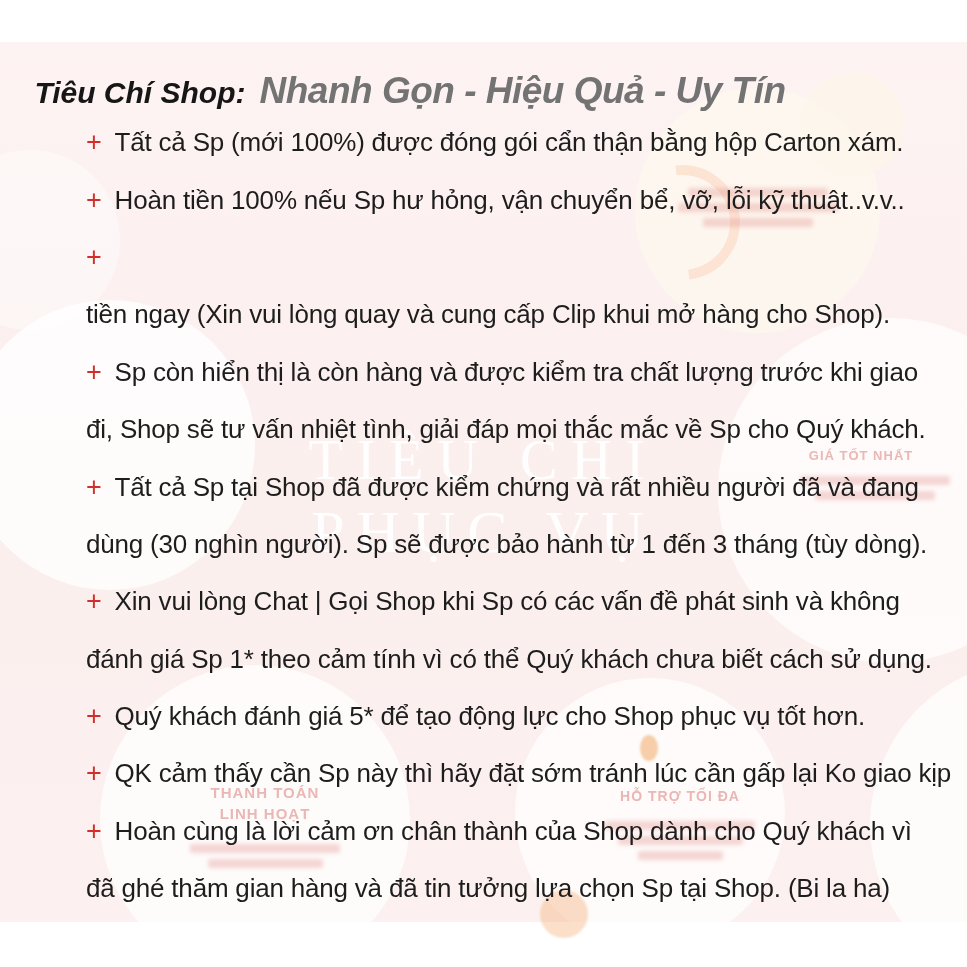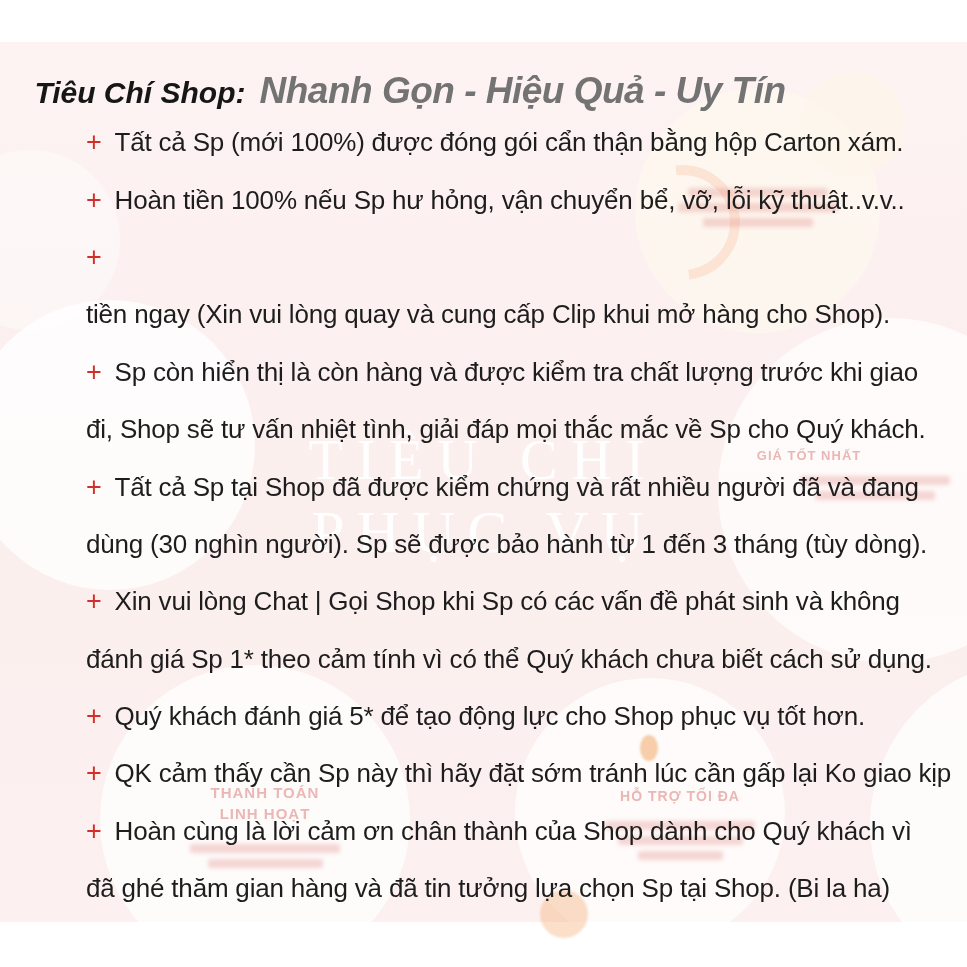--- a/index.html
+++ b/index.html
@@ -38,21 +38,21 @@
     color:rgba(255,255,255,.92);line-height:1.0;
   }
   .wm-center-text .l1{font-size:56px;letter-spacing:14px;}
   .wm-center-text .l2{font-size:60px;letter-spacing:12px;margin-top:14px;}
   .wm-badge{
     text-align:center;color:rgba(213,116,110,.5);font-weight:bold;
     font-size:15px;line-height:21px;letter-spacing:1px;
   }
   .badge-botleft{left:160px;top:782px;width:210px;}
   .badge-botcenter{left:575px;top:786px;width:210px;font-size:14px;}
-  .badge-right{left:704px;top:445px;width:210px;font-size:13px;}
+  .badge-right{left:756px;top:445px;width:210px;font-size:13px;}
   .bar{background:rgba(228,152,146,.38);filter:blur(2px);border-radius:3px;height:9px;}
   .bars-topcenter .bar{margin:6px auto;}
   
   .title-row{
     position:absolute;z-index:2;left:0;top:54px;width:820px;
     display:flex;justify-content:center;align-items:baseline;gap:14px;
     white-space:nowrap;
   }
   .title-prefix{
     font-size:30px;font-weight:bold;font-style:italic;color:#161616;

